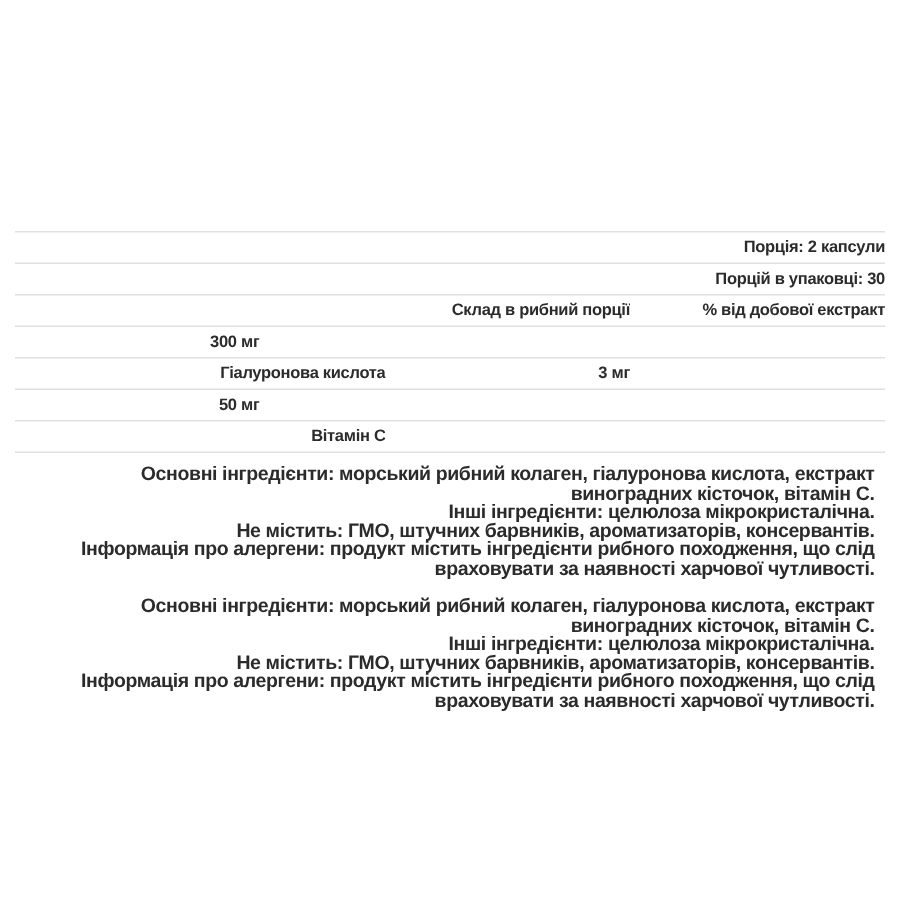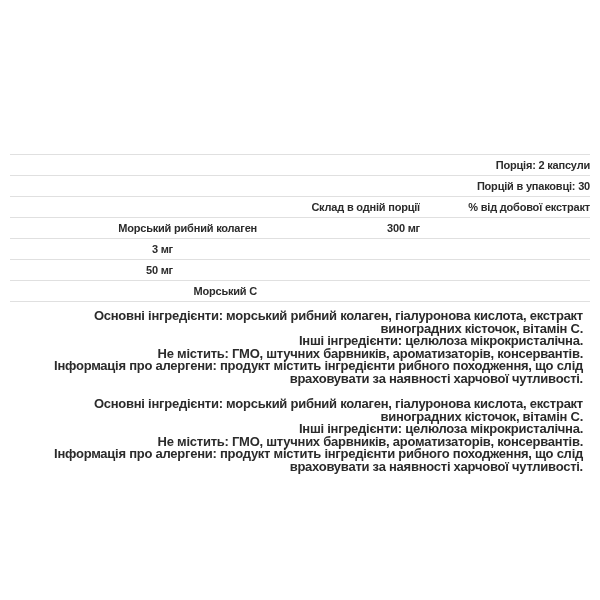--- a/index.html
+++ b/index.html
@@ -54,42 +54,42 @@
     <div class="trow">
       <div class="cell full">Порція: 2 капсули</div>
     </div>
 
     <div class="trow">
       <div class="cell full">Порцій в упаковці: 30</div>
     </div>
 
     <div class="trow">
       <div class="cell c1"></div>
-      <div class="cell c2">Склад в одній порції</div>
+      <div class="cell c2">Склад в рибний порції</div>
       <div class="cell c3">% від добової екстракт</div>
     </div>
 
     <div class="trow">
-      <div class="cell c1">Морський рибний колаген</div>
       <div class="cell c2">300 мг</div>
       <div class="cell c3"></div>
     </div>
 
     <div class="trow">
+      <div class="cell c1">Гіалуронова кислота</div>
       <div class="cell c2">3 мг</div>
       <div class="cell c3"></div>
     </div>
 
     <div class="trow">
       <div class="cell c2">50 мг</div>
       <div class="cell c3"></div>
     </div>
 
     <div class="trow">
-      <div class="cell c1">Морський С</div>
+      <div class="cell c1">Вітамін С</div>
       <div class="cell c3"></div>
     </div>
 
   </div>
 
   <div class="notes">
     <div>Основні інгредієнти: морський рибний колаген, гіалуронова кислота, екстракт виноградних кісточок, вітамін С.</div>
     <div>Інші інгредієнти: целюлоза мікрокристалічна.</div>
     <div>Не містить: ГМО, штучних барвників, ароматизаторів, консервантів.</div>
     <div>Інформація про алергени: продукт містить інгредієнти рибного походження, що слід враховувати за наявності харчової чутливості.</div>

